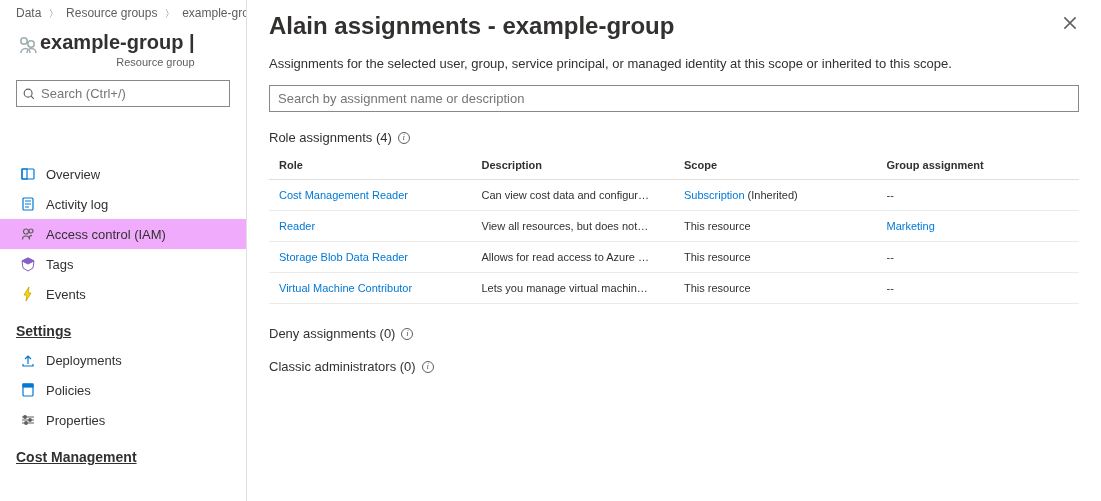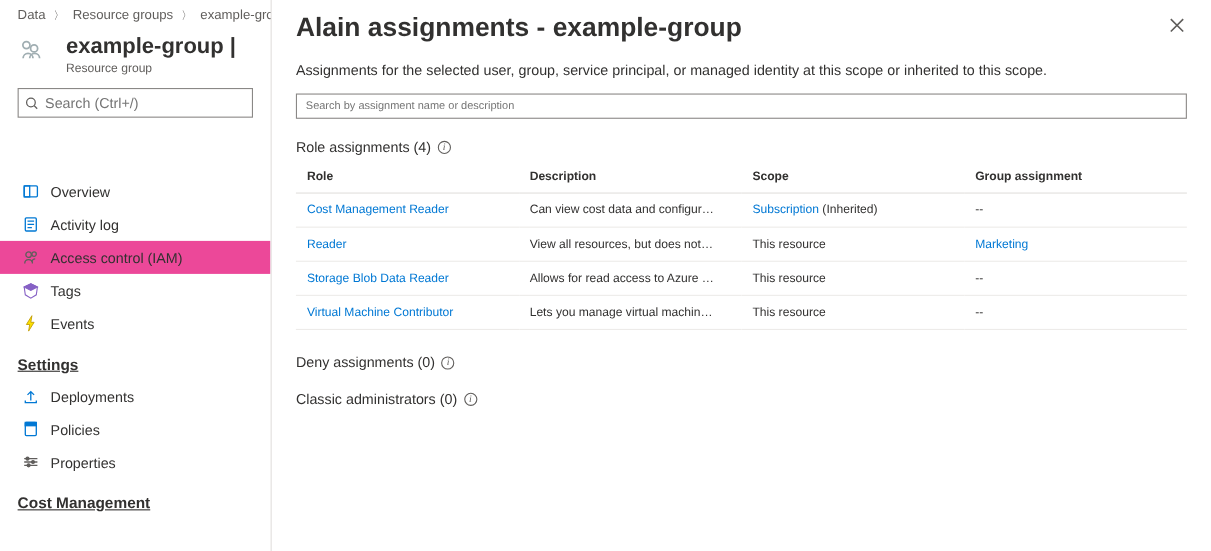--- a/index.html
+++ b/index.html
@@ -30,22 +30,23 @@
     font-size: 12px;
     white-space: nowrap;
     overflow: hidden;
   }
   .breadcrumb .crumb { color: #605e5c; }
   .breadcrumb .chev { color: #605e5c; margin: 0 4px; font-size: 10px; }
 
   .res-header {
     display: flex;
     align-items: flex-start;
-    gap: 20px;
+    gap: 0;
     padding: 6px 16px 12px 16px;
+    text-align: right;
   }
   .res-icon {
     width: 24px; height: 24px;
     flex: 0 0 auto;
     color: #a0aeb2;
     margin-top: 2px;
   }
   .res-title {
     font-size: 20px;
     font-weight: 600;
@@ -79,21 +80,21 @@
 
   .menu { flex: 1; overflow: hidden; margin-top: 44px; }
   .menu-item {
     display: flex;
     align-items: center;
     gap: 10px;
     padding: 7px 16px 7px 20px;
     cursor: pointer;
     font-size: 13px;
   }
-  .menu-item.selected { background: #ec4899; }
+  .menu-item.selected { background: #f0abfc; }
   .menu-item svg { width: 16px; height: 16px; flex: 0 0 auto; }
   .menu-heading {
     padding: 14px 16px 6px 16px;
     font-weight: 600;
     font-size: 14px;
     text-decoration: underline;
   }
 
   
   .panel {
@@ -120,21 +121,21 @@
     color: #323130;
     margin-bottom: 14px;
   }
   .panel-search-wrap {
     margin-bottom: 18px;
   }
   .panel-search {
     width: 100%;
     padding: 5px 8px;
     border: 1px solid #8a8886;
-    font-size: 10px;
+    font-size: 13px;
     font-family: inherit;
     outline: none;
   }
   .section-heading {
     font-size: 13px;
     color: #323130;
     margin-bottom: 6px;
     display: flex;
     align-items: center;
     gap: 6px;

